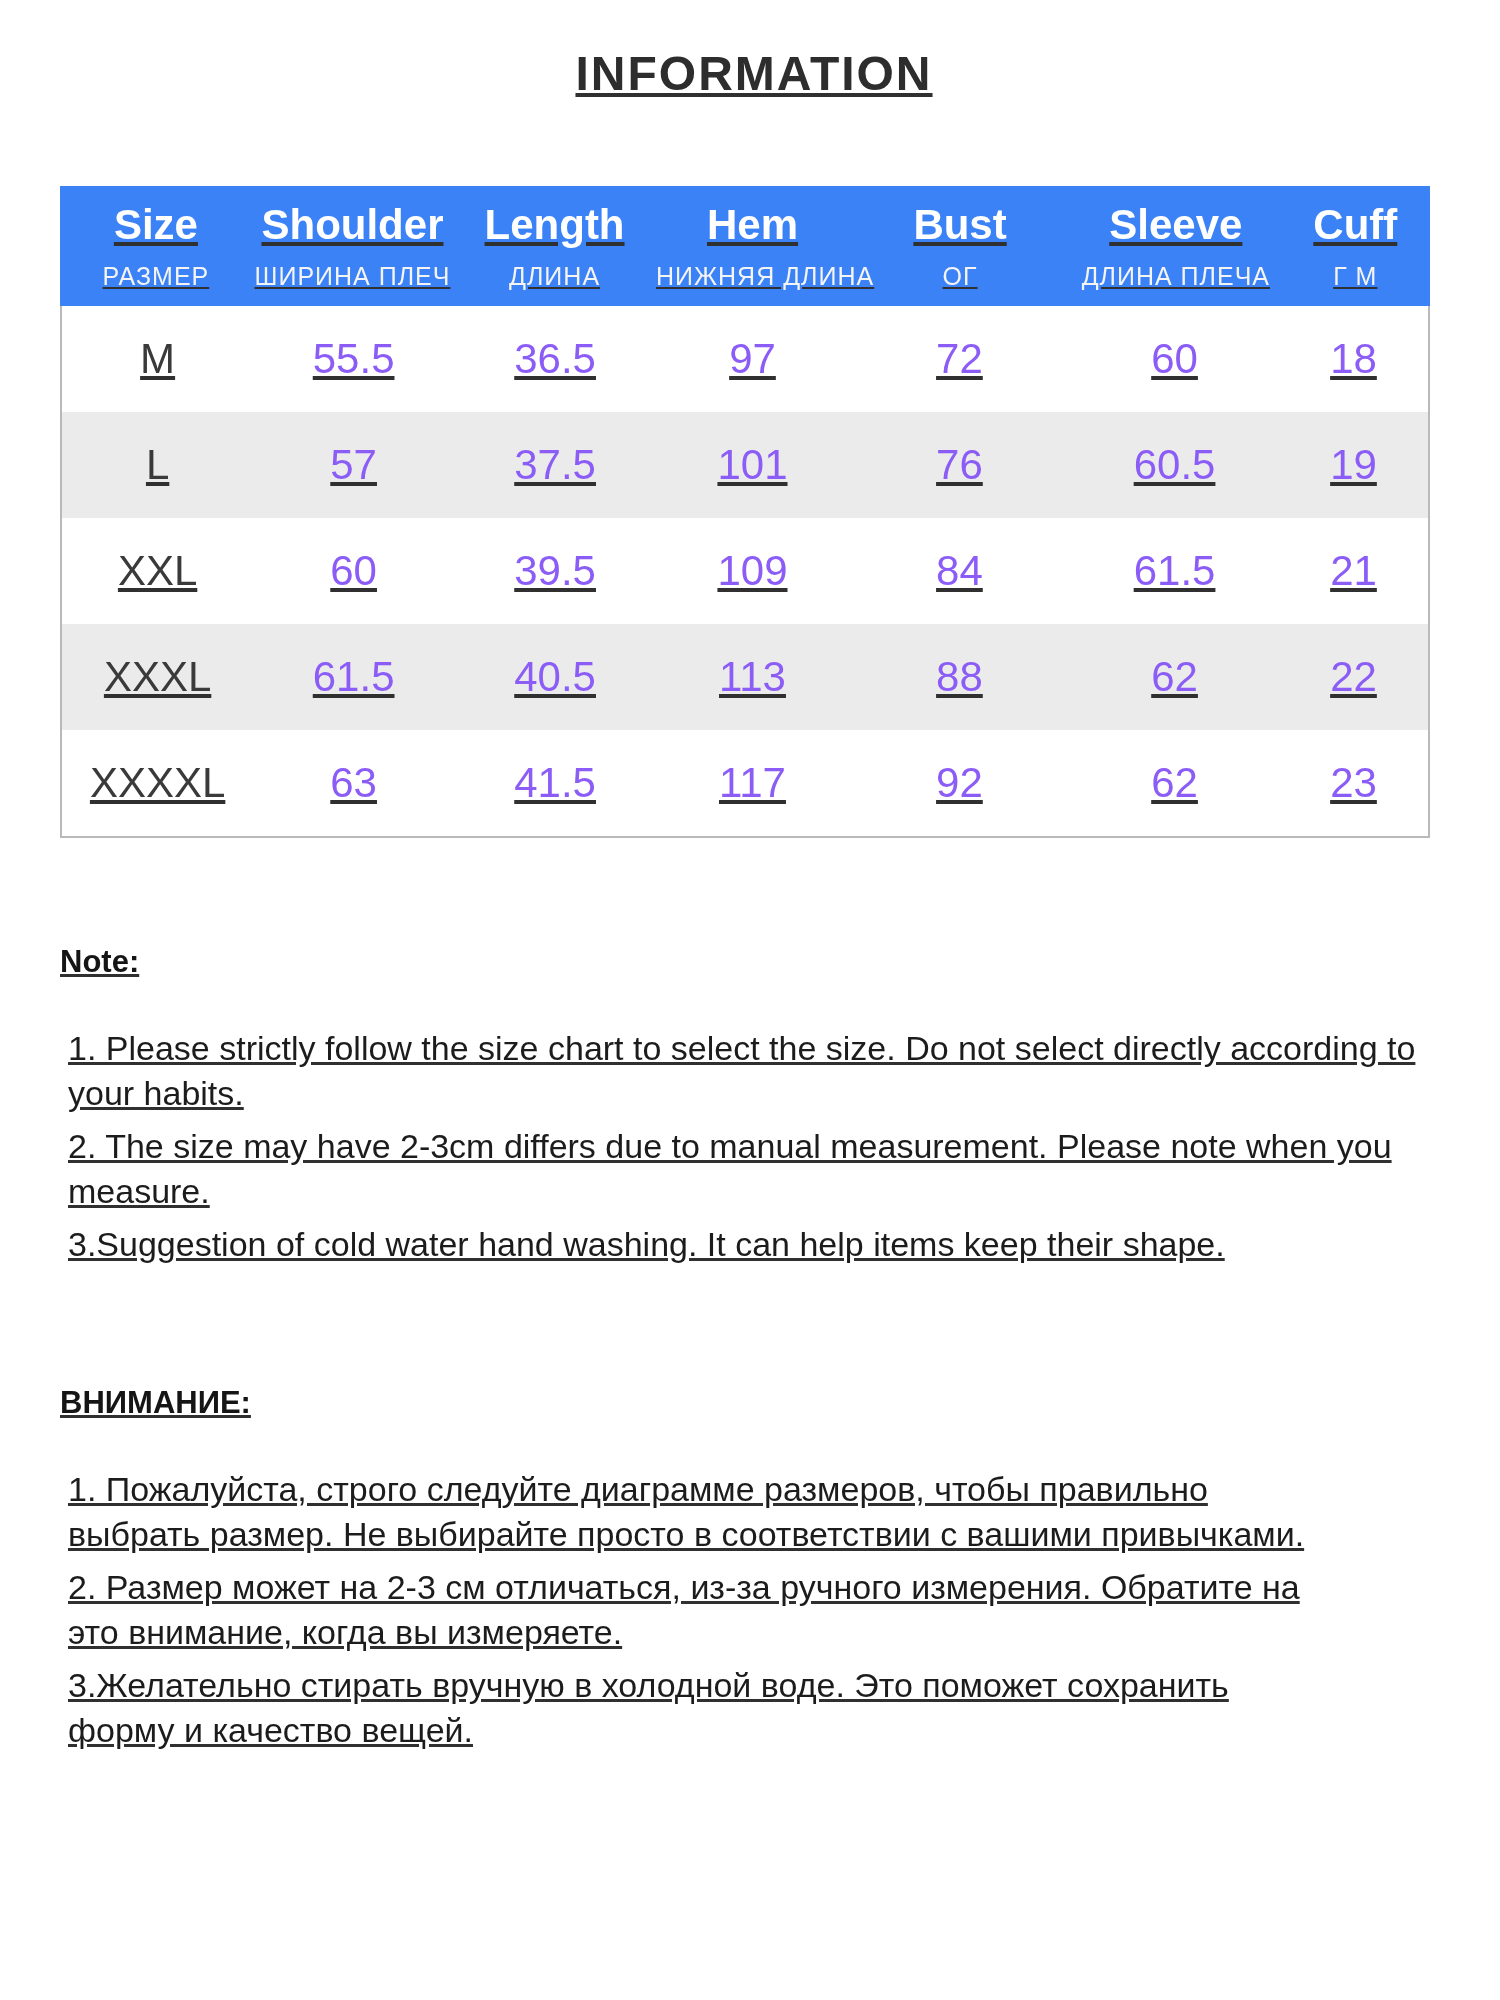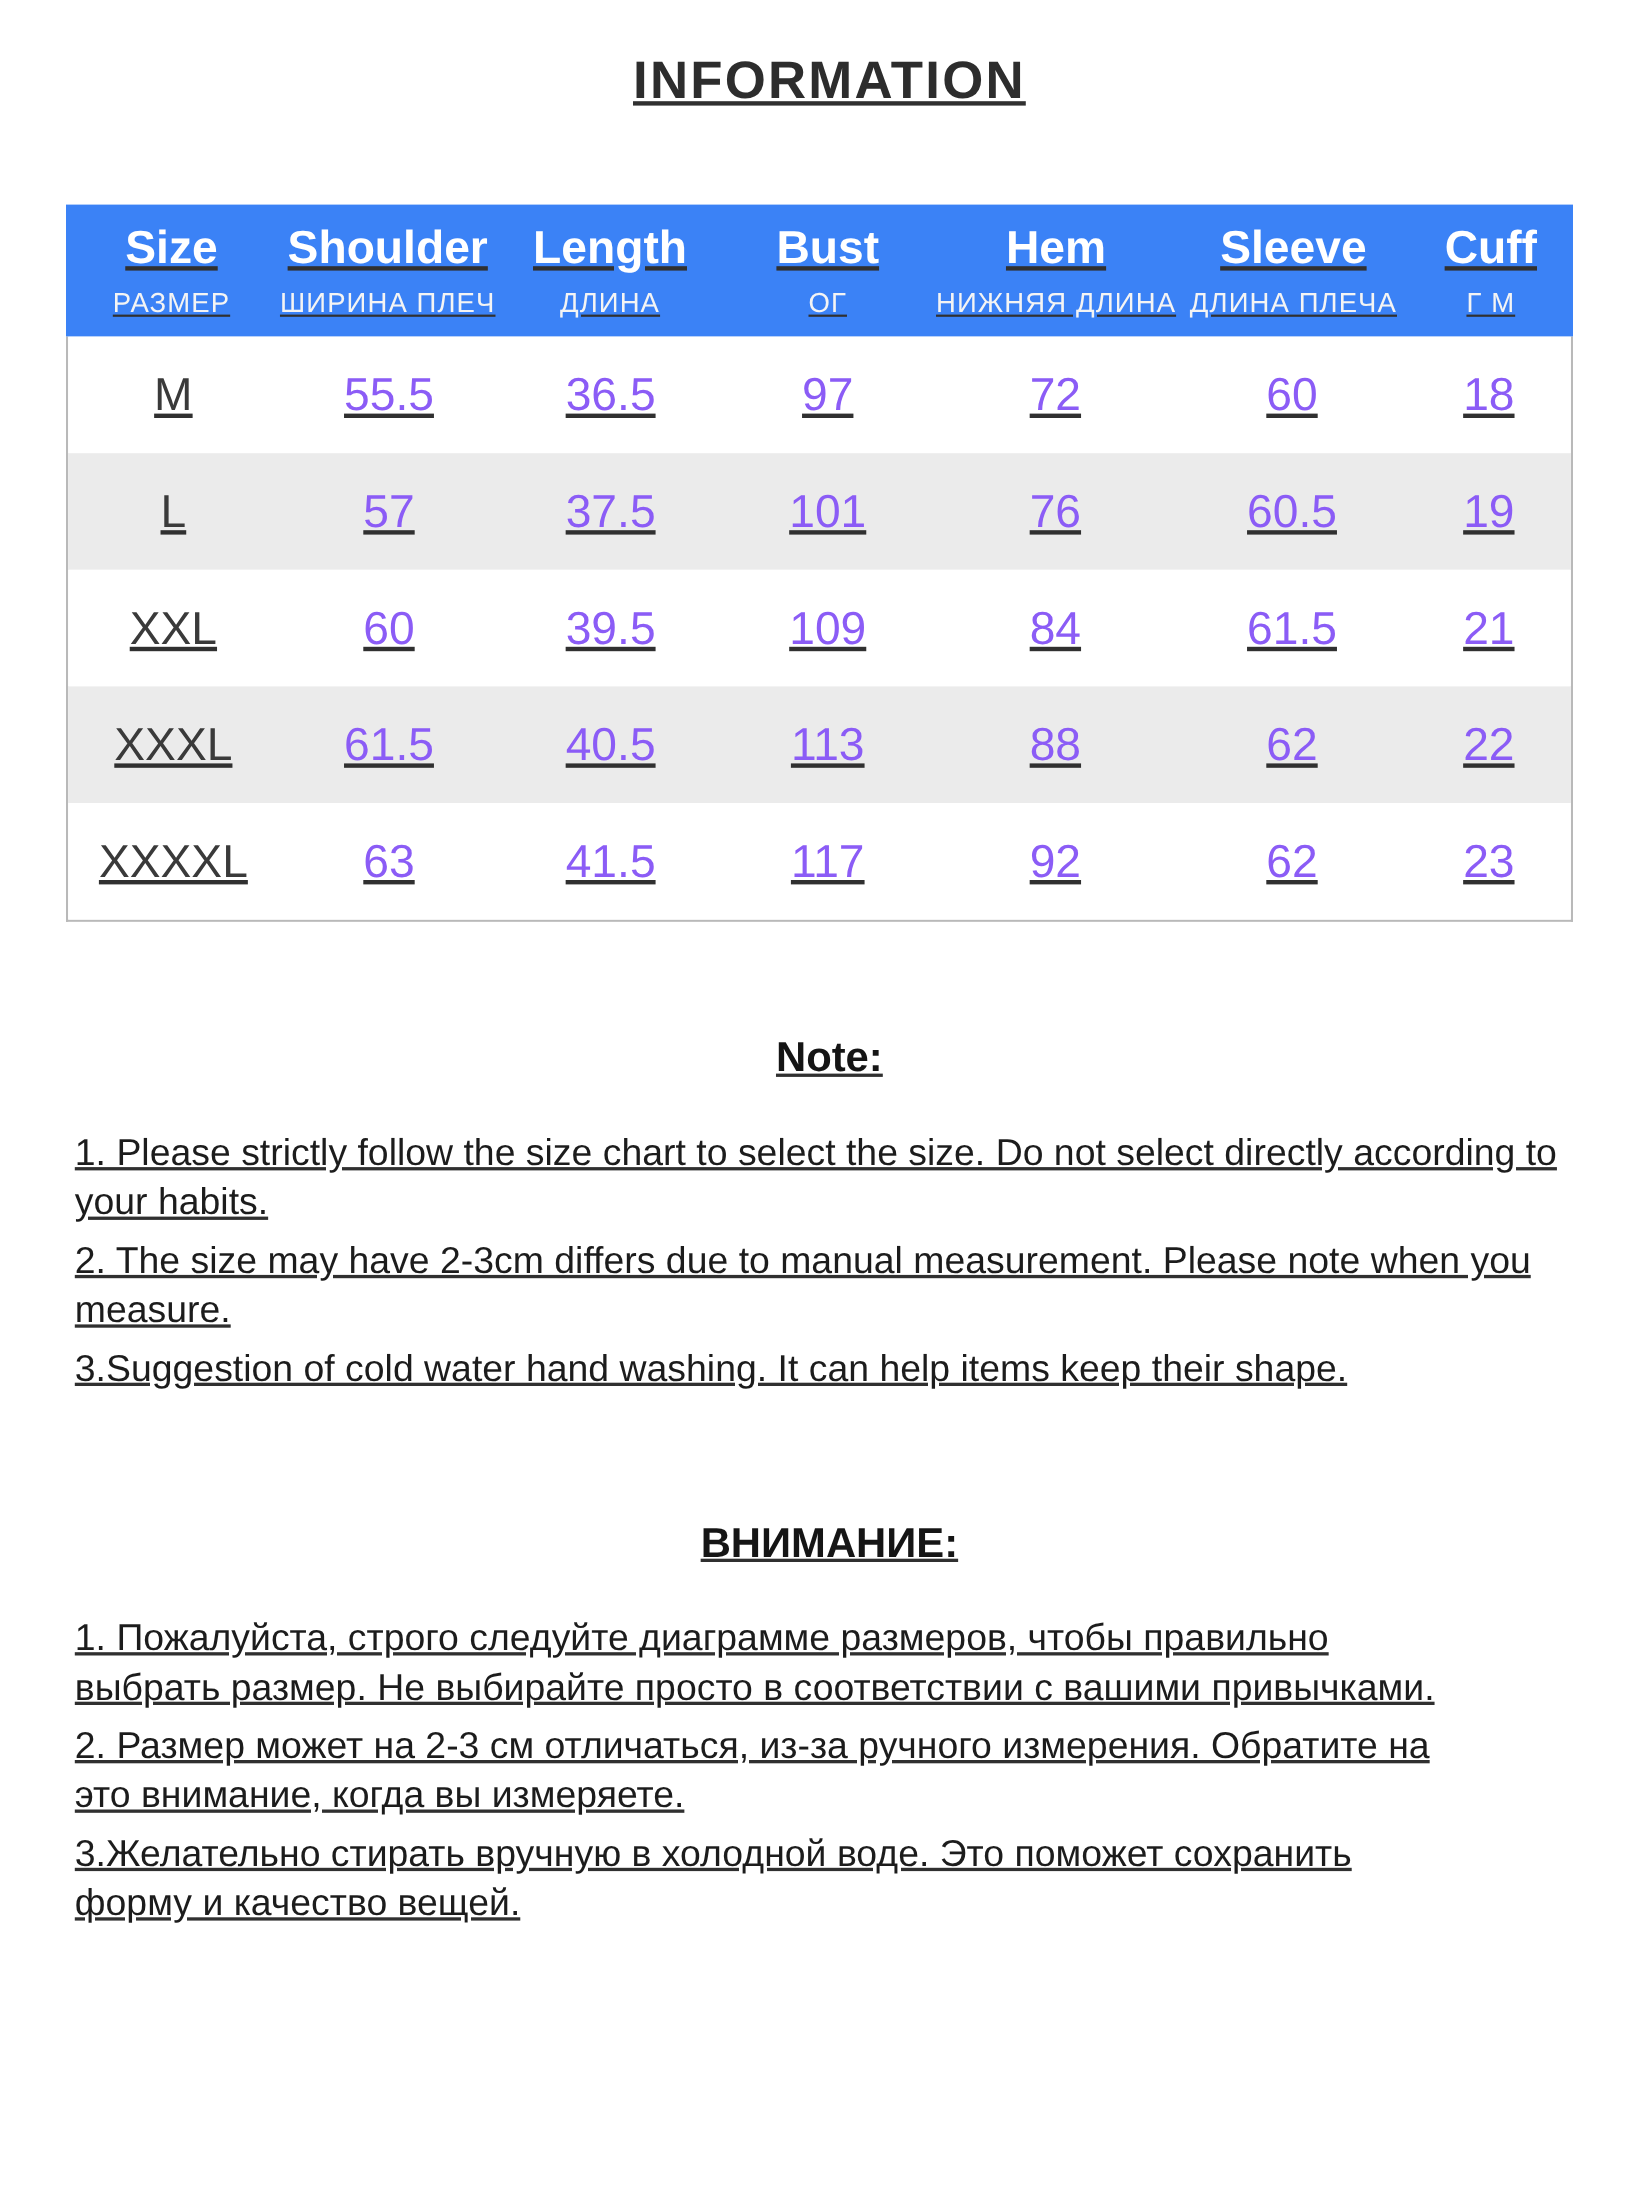--- a/index.html
+++ b/index.html
@@ -68,26 +68,25 @@
     font-stretch: condensed;
     color: #8b5cf6;
   }
   .td.size-cell { color: #3a3a3a; font-weight: 400; }
 
   
   .note-section { margin-top: 100px; }
   .note-section.ru { margin-top: 112px; }
   .note-heading {
     margin: 0 0 40px 0;
-    font-size: 38px;
+    font-size: 31px;
     line-height: 48px;
     font-weight: 700;
     font-stretch: condensed;
     color: #151515;
-    text-align: center;
   }
   .note-body p {
     margin: 8px;
     font-size: 34px;
     line-height: 45px;
     font-weight: 400;
     font-stretch: condensed;
     color: #1c1c1c;
   }
   .note-body.en { max-width: 1390px; }
@@ -108,26 +107,26 @@
         </div>
         <div class="th">
           <span class="en">Shoulder</span>
           <span class="ru">ШИРИНА ПЛЕЧ</span>
         </div>
         <div class="th">
           <span class="en">Length</span>
           <span class="ru">ДЛИНА</span>
         </div>
         <div class="th">
+          <span class="en">Hem</span>
+          <span class="ru">НИЖНЯЯ ДЛИНА</span>
+        </div>
+        <div class="th">
           <span class="en">Bust</span>
           <span class="ru">ОГ</span>
-        </div>
-        <div class="th">
-          <span class="en">Hem</span>
-          <span class="ru">НИЖНЯЯ ДЛИНА</span>
         </div>
         <div class="th">
           <span class="en">Sleeve</span>
           <span class="ru">ДЛИНА ПЛЕЧА</span>
         </div>
         <div class="th">
           <span class="en">Cuff</span>
           <span class="ru">Г М</span>
         </div>
       </div>

